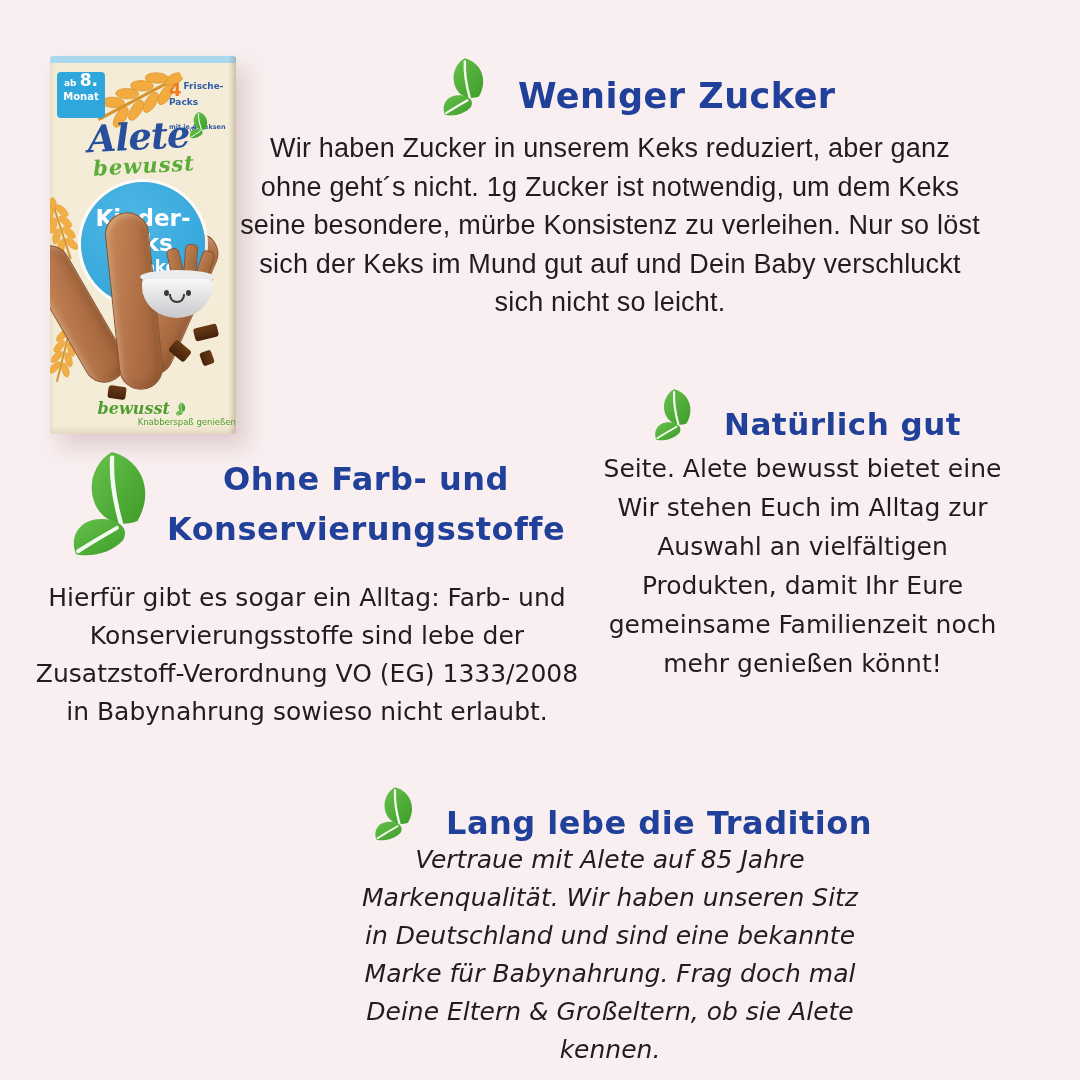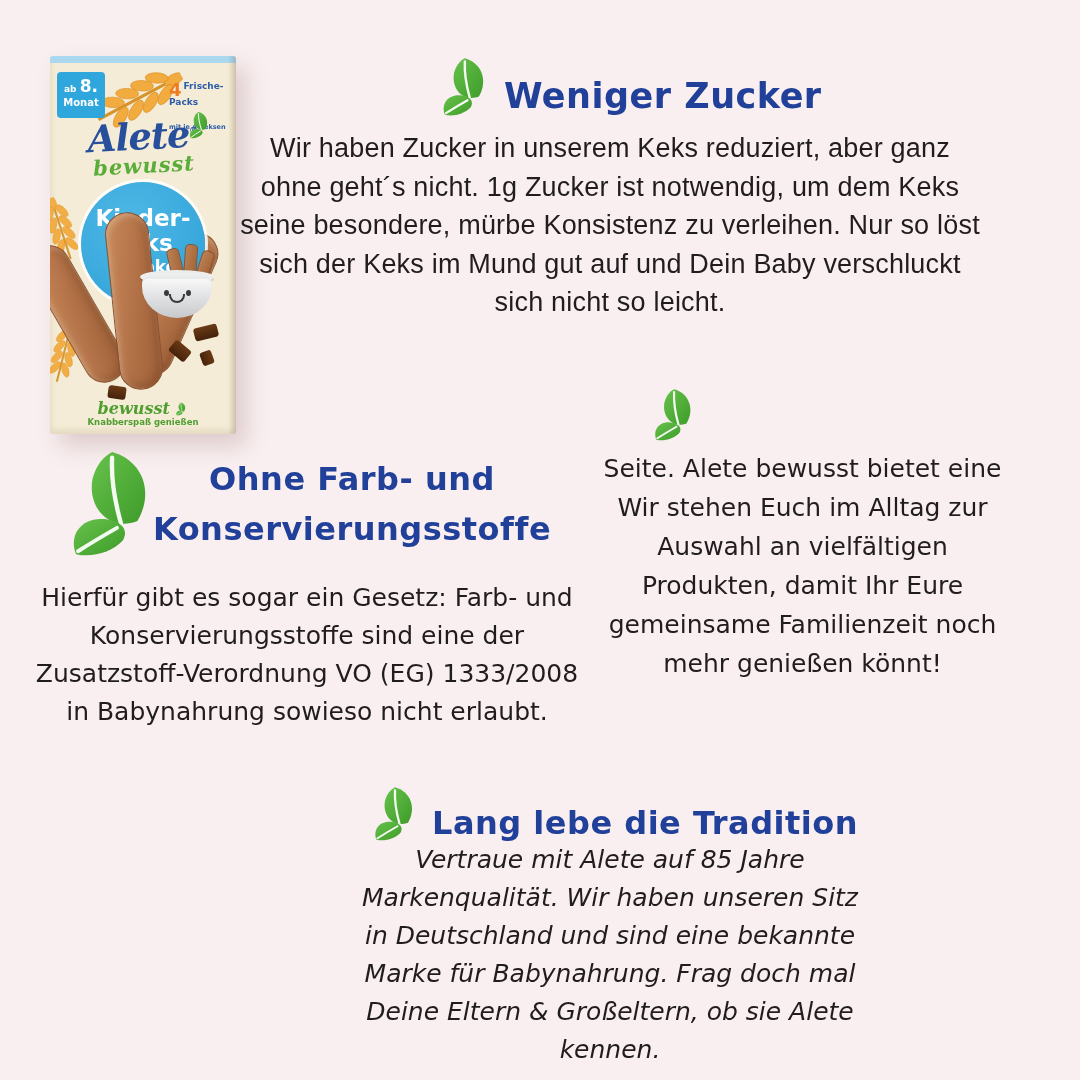--- a/index.html
+++ b/index.html
@@ -1,20 +1,20 @@
 <!DOCTYPE html>
 <html><head>
 <meta charset="utf-8">
 <style>
   html,body{margin:0;padding:0;}
   body{background:#e8e0e2;font-family:"DejaVu Sans",sans-serif;}
   .canvas{position:relative;width:1080px;height:1080px;margin:0 auto;background:#f9eff0;overflow:hidden;}
 
   
-  .sec-head{position:absolute;display:flex;align-items:flex-end;gap:10px;text-align:right;}
+  .sec-head{position:absolute;display:flex;align-items:flex-end;gap:24px;text-align:right;}
   .sec-title{font-family:"DejaVu Sans",sans-serif;font-weight:bold;color:#21409a;letter-spacing:.5px;white-space:nowrap;}
   .leaf-svg{display:block;}
 
   
   .sec-body{position:absolute;text-align:center;color:#211d1f;}
   .sec-body .bl{white-space:nowrap;}
   .body-narrow{font-family:"Liberation Sans",sans-serif;font-size:27px;line-height:38.5px;letter-spacing:.2px;}
   .body-geo{font-family:"DejaVu Sans",sans-serif;font-size:25px;line-height:39px;}
 
   .head-zucker{left:440px;top:56px;}
@@ -34,21 +34,21 @@
   .head-tradition .sec-title{font-size:32px;line-height:42px;}
   .body-tradition{left:318px;top:841px;width:584px;line-height:38px;font-style:italic;}
 
   
   .package{position:absolute;left:50px;top:56px;width:186px;height:378px;background:#f4ecd6;border-radius:3px;
            box-shadow:10px 12px 22px rgba(150,110,110,.28), inset 0 -3px 6px rgba(120,80,40,.15);overflow:hidden;}
   .pkg-topstrip{position:absolute;top:0;left:0;width:100%;height:7px;background:#a9d8ef;}
   .pkg-side{position:absolute;top:0;right:0;width:8px;height:100%;background:linear-gradient(90deg,rgba(0,0,0,0),rgba(90,60,40,.20));}
 
   .age-badge{position:absolute;left:7px;top:16px;width:48px;height:46px;background:#2fa7dd;border-radius:4px;
-             color:#fff;text-align:center;font-weight:bold;line-height:1;padding-top:6px;box-sizing:border-box;}
+             color:#fff;text-align:center;font-weight:bold;line-height:1;padding-top:0;box-sizing:border-box;}
   .age-top{font-size:9px;}
   .age-top .age-num{font-size:17px;}
   .age-bottom{font-size:10px;margin-top:3px;}
 
   .wheat{position:absolute;}
   .wheat-top{left:64px;top:-6px;width:50px;height:96px;transform:rotate(62deg);}
   .wheat-mid{left:-6px;top:140px;width:34px;height:66px;transform:rotate(-18deg);opacity:.95;}
   .wheat-bottom{left:-2px;top:266px;width:32px;height:62px;transform:rotate(14deg);opacity:.95;}
 
   .packs{position:absolute;right:5px;top:26px;width:62px;color:#2d5ca8;font-weight:bold;line-height:1.05;}
@@ -90,21 +90,21 @@
 
   .choco{position:absolute;background:linear-gradient(180deg,#6b3a16,#45220b);border-radius:3px;z-index:3;}
   .ch1{left:120px;top:288px;width:20px;height:14px;transform:rotate(40deg);}
   .ch2{left:144px;top:270px;width:24px;height:13px;transform:rotate(-14deg);}
   .ch3{left:150px;top:296px;width:14px;height:12px;transform:rotate(70deg);}
   .ch4{left:58px;top:330px;width:18px;height:13px;transform:rotate(8deg);}
 
   .pkg-footer{position:absolute;left:0;bottom:6px;width:100%;text-align:center;z-index:4;}
   .pkg-footer-brand{font-family:"DejaVu Serif",serif;font-style:italic;font-weight:bold;font-size:16px;color:#4f9e2f;line-height:16px;}
   .pkg-footer-leaf{display:inline-block;width:13px;height:14px;vertical-align:-2px;}
-  .pkg-footer-tag{font-size:8.5px;font-weight:bold;color:#4f9e2f;line-height:11px;}
+  .pkg-footer-tag{font-size:8.5px;font-weight:normal;color:#4f9e2f;line-height:11px;text-align:right;}
 </style>
 </head>
 <body>
 
 <svg width="0" height="0" style="position:absolute" aria-hidden="true">
   <defs>
     <linearGradient id="lg" x1="0" y1="0" x2="1" y2="1">
       <stop offset="0" stop-color="#66c24b"></stop>
       <stop offset="1" stop-color="#3f9c2a"></stop>
     </linearGradient>
@@ -222,30 +222,31 @@
   <div class="sec-head head-farb">
     <svg class="leaf-svg" width="100" height="112">
         <use href="#leaf"></use>
       </svg>
     <div class="title-stack">
       <div class="sec-title">Ohne Farb- und</div>
       <div class="sec-title">Konservierungsstoffe</div>
     </div>
   </div>
   <div class="sec-body body-geo body-farb">
-    <div class="bl">Hierfür gibt es sogar ein Gesetz: Farb- und</div>
-    <div class="bl">Konservierungsstoffe sind eine der</div>
+    <div class="bl">Hierfür gibt es sogar ein Alltag: Farb- und</div>
+    <div class="bl">Konservierungsstoffe sind lebe der</div>
     <div class="bl">Zusatzstoff-Verordnung VO (EG) 1333/2008</div>
     <div class="bl">in Babynahrung sowieso nicht erlaubt.</div>
   </div>
 
   <div class="sec-head head-natuerlich">
     <svg class="leaf-svg" width="48" height="58">
         <use href="#leaf"></use>
       </svg>
+    <div class="sec-title">Natürlich gut</div>
   </div>
   <div class="sec-body body-geo body-natuerlich">
     <div class="bl">Seite. Alete bewusst bietet eine</div>
     <div class="bl">Wir stehen Euch im Alltag zur</div>
     <div class="bl">Auswahl an vielfältigen</div>
     <div class="bl">Produkten, damit Ihr Eure</div>
     <div class="bl">gemeinsame Familienzeit noch</div>
     <div class="bl">mehr genießen könnt!</div>
   </div>
 

